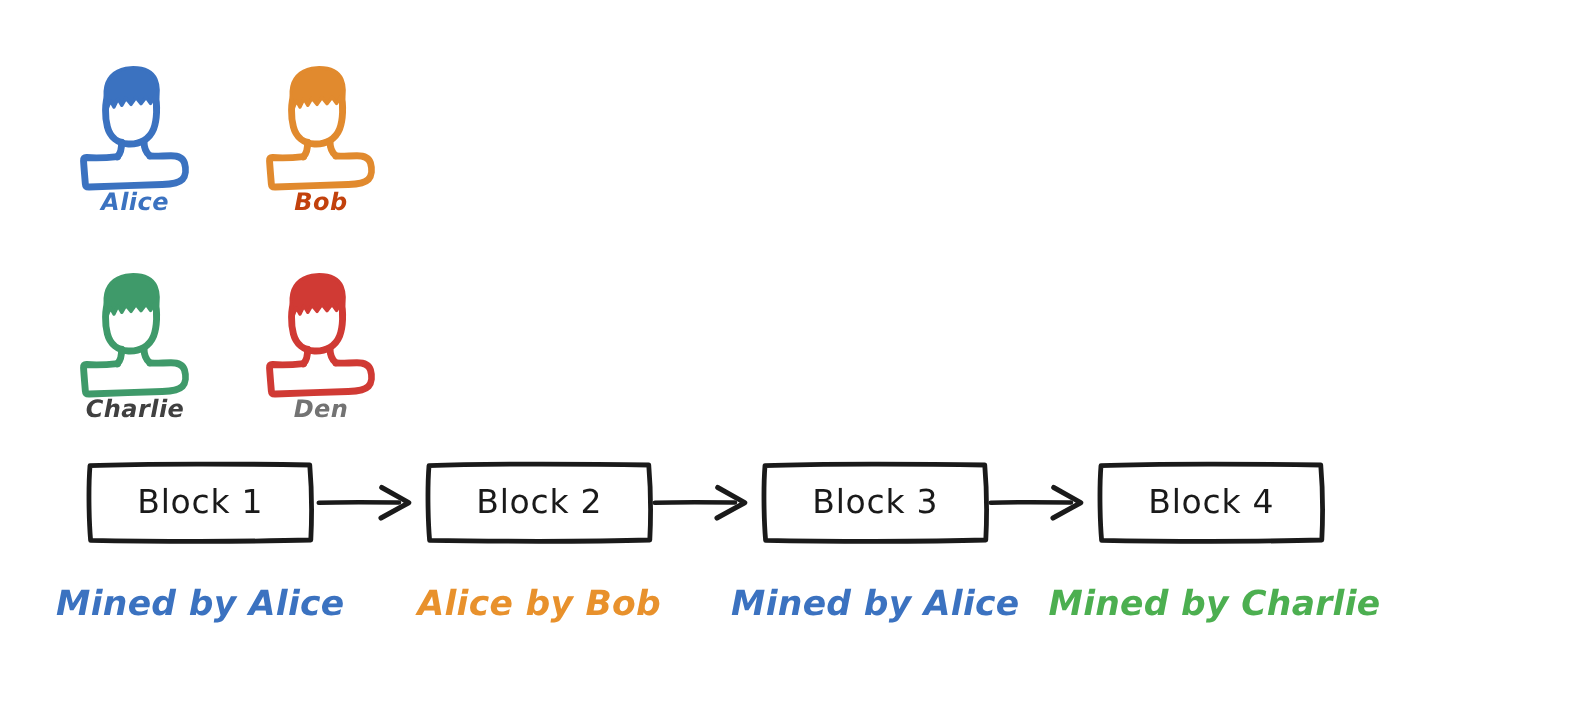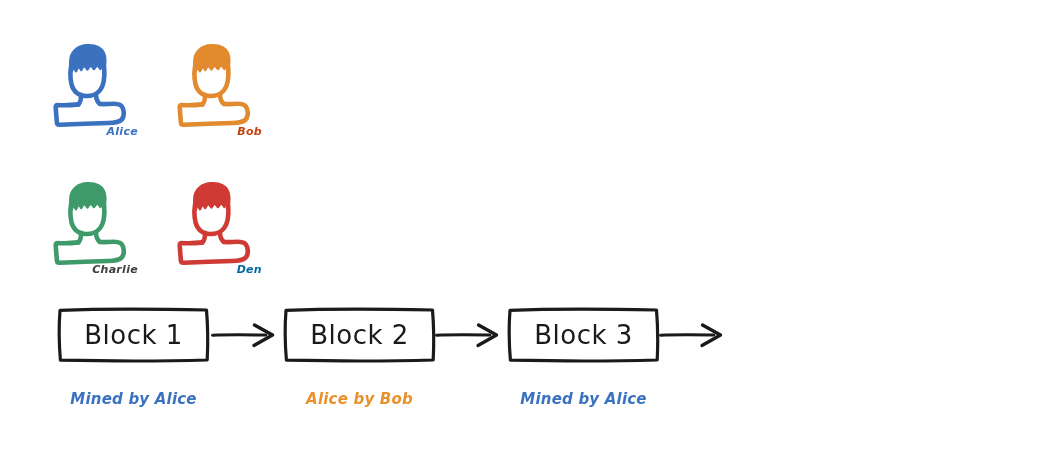--- a/index.html
+++ b/index.html
@@ -35,23 +35,23 @@
     top: 0;
     width: 96px;
     height: 96px;
     display: block;
   }
   .participant-name {
     position: absolute;
     left: 0;
     top: 92px;
     width: 96px;
-    text-align: right;
+    text-align: center;
     font-family: "DejaVu Sans", sans-serif;
-    font-size: 11px;
+    font-size: 16px;
     font-style: italic;
     font-weight: 600;
     letter-spacing: 0.3px;
     white-space: nowrap;
   }
 
   
   .chain-layer {
     position: absolute;
     left: 0;
@@ -76,33 +76,33 @@
   .block-label {
     position: absolute;
     left: 0;
     top: 0;
     width: 157px;
     height: 58px;
     display: flex;
     align-items: center;
     justify-content: center;
     font-family: "DejaVu Sans", sans-serif;
-    font-size: 26px;
+    font-size: 22px;
     font-weight: 400;
     color: #1a1a1a;
     letter-spacing: 0.5px;
   }
   .miner-caption {
     position: absolute;
     top: 84px;
     left: -30px;
     width: 217px;
     text-align: center;
     font-family: "DejaVu Sans", sans-serif;
-    font-size: 15px;
+    font-size: 23px;
     font-weight: 600;
     font-style: italic;
     letter-spacing: 0.2px;
     white-space: nowrap;
   }
   .connector {
     position: absolute;
     width: 68px;
     height: 30px;
   }
@@ -230,21 +230,21 @@
                C67.4 70.8 62.0 71.4 58.0 71.0"></path>
     </g>
 
     <path fill="#d03a34" stroke="#d03a34" stroke-width="2.2" stroke-linejoin="round" d="M45.0 12.2 C36.2 12.6 30.2 17.6 28.6 24.6
              C27.4 29.8 28.4 35.2 29.4 39.4
              L31.6 34.2 L34.0 38.4 L36.6 33.0 L39.2 37.2
              L42.0 32.4 L45.4 36.6 L48.6 32.0 L52.0 36.2
              L55.4 31.8 L58.4 36.0 L61.0 31.4 L62.4 36.6
              C63.6 31.2 64.2 25.0 62.0 20.0
              C59.6 14.6 53.4 11.8 45.0 12.2 Z"></path>
-  </svg></span><div class="participant-name" style="color:#0369a1">Den</div></div>
+  </svg></span><div class="participant-name" style="color:#737373">Den</div></div>
     </div>
 
   <div class="chain-layer" id="chain-layer">
       <div class="block-node" style="left: 55px; top: 306px;"><span>
   <svg class="block-svg" viewBox="0 0 157 58">
     <path fill="#ffffff" stroke="#1a1a1a" stroke-width="3.2" stroke-linecap="round" stroke-linejoin="round" d="M5.0 4.4 C40 3.0 110 3.2 151.5 4.0
              C152.6 17 152.9 40 152.2 54.0
              C112 55.2 44 55.0 5.4 54.2
              C4.2 40 3.9 18 5.0 4.4 Z"></path>
   </svg></span><div class="block-label">Block 1</div><div class="miner-caption" style="color:#3b72c0">Mined by Alice</div></div>
@@ -255,20 +255,27 @@
              C112 55.2 44 55.0 5.4 54.2
              C4.2 40 3.9 18 5.0 4.4 Z"></path>
   </svg></span><div class="block-label">Block 2</div><div class="miner-caption" style="color:#e8912c">Alice by Bob</div></div>
       <div class="block-node" style="left: 505px; top: 306px;"><span>
   <svg class="block-svg" viewBox="0 0 157 58">
     <path fill="#ffffff" stroke="#1a1a1a" stroke-width="3.2" stroke-linecap="round" stroke-linejoin="round" d="M5.0 4.4 C40 3.0 110 3.2 151.5 4.0
              C152.6 17 152.9 40 152.2 54.0
              C112 55.2 44 55.0 5.4 54.2
              C4.2 40 3.9 18 5.0 4.4 Z"></path>
   </svg></span><div class="block-label">Block 3</div><div class="miner-caption" style="color:#3b72c0">Mined by Alice</div></div>
+      <div class="block-node" style="left: 729px; top: 306px;"><span>
+  <svg class="block-svg" viewBox="0 0 157 58">
+    <path fill="#ffffff" stroke="#1a1a1a" stroke-width="3.2" stroke-linecap="round" stroke-linejoin="round" d="M5.0 4.4 C40 3.0 110 3.2 151.5 4.0
+             C152.6 17 152.9 40 152.2 54.0
+             C112 55.2 44 55.0 5.4 54.2
+             C4.2 40 3.9 18 5.0 4.4 Z"></path>
+  </svg></span><div class="block-label">Block 4</div><div class="miner-caption" style="color:#4caf50">Mined by Charlie</div></div>
       <div class="connector" style="left: 210px; top: 320px;">
   <svg viewBox="0 0 68 30" width="68" height="30">
     <g fill="none" stroke="#1a1a1a" stroke-linecap="round" stroke-linejoin="round">
       <path d="M2.5 15.2 C18 14.6 36 14.8 56 15.0" stroke-width="3.0"></path>
       <path d="M44.5 5.0 L62.5 15.1 L44.0 25.4" stroke-width="3.4"></path>
     </g>
   </svg>
       </div>
       <div class="connector" style="left: 434px; top: 320px;">
   <svg viewBox="0 0 68 30" width="68" height="30">

